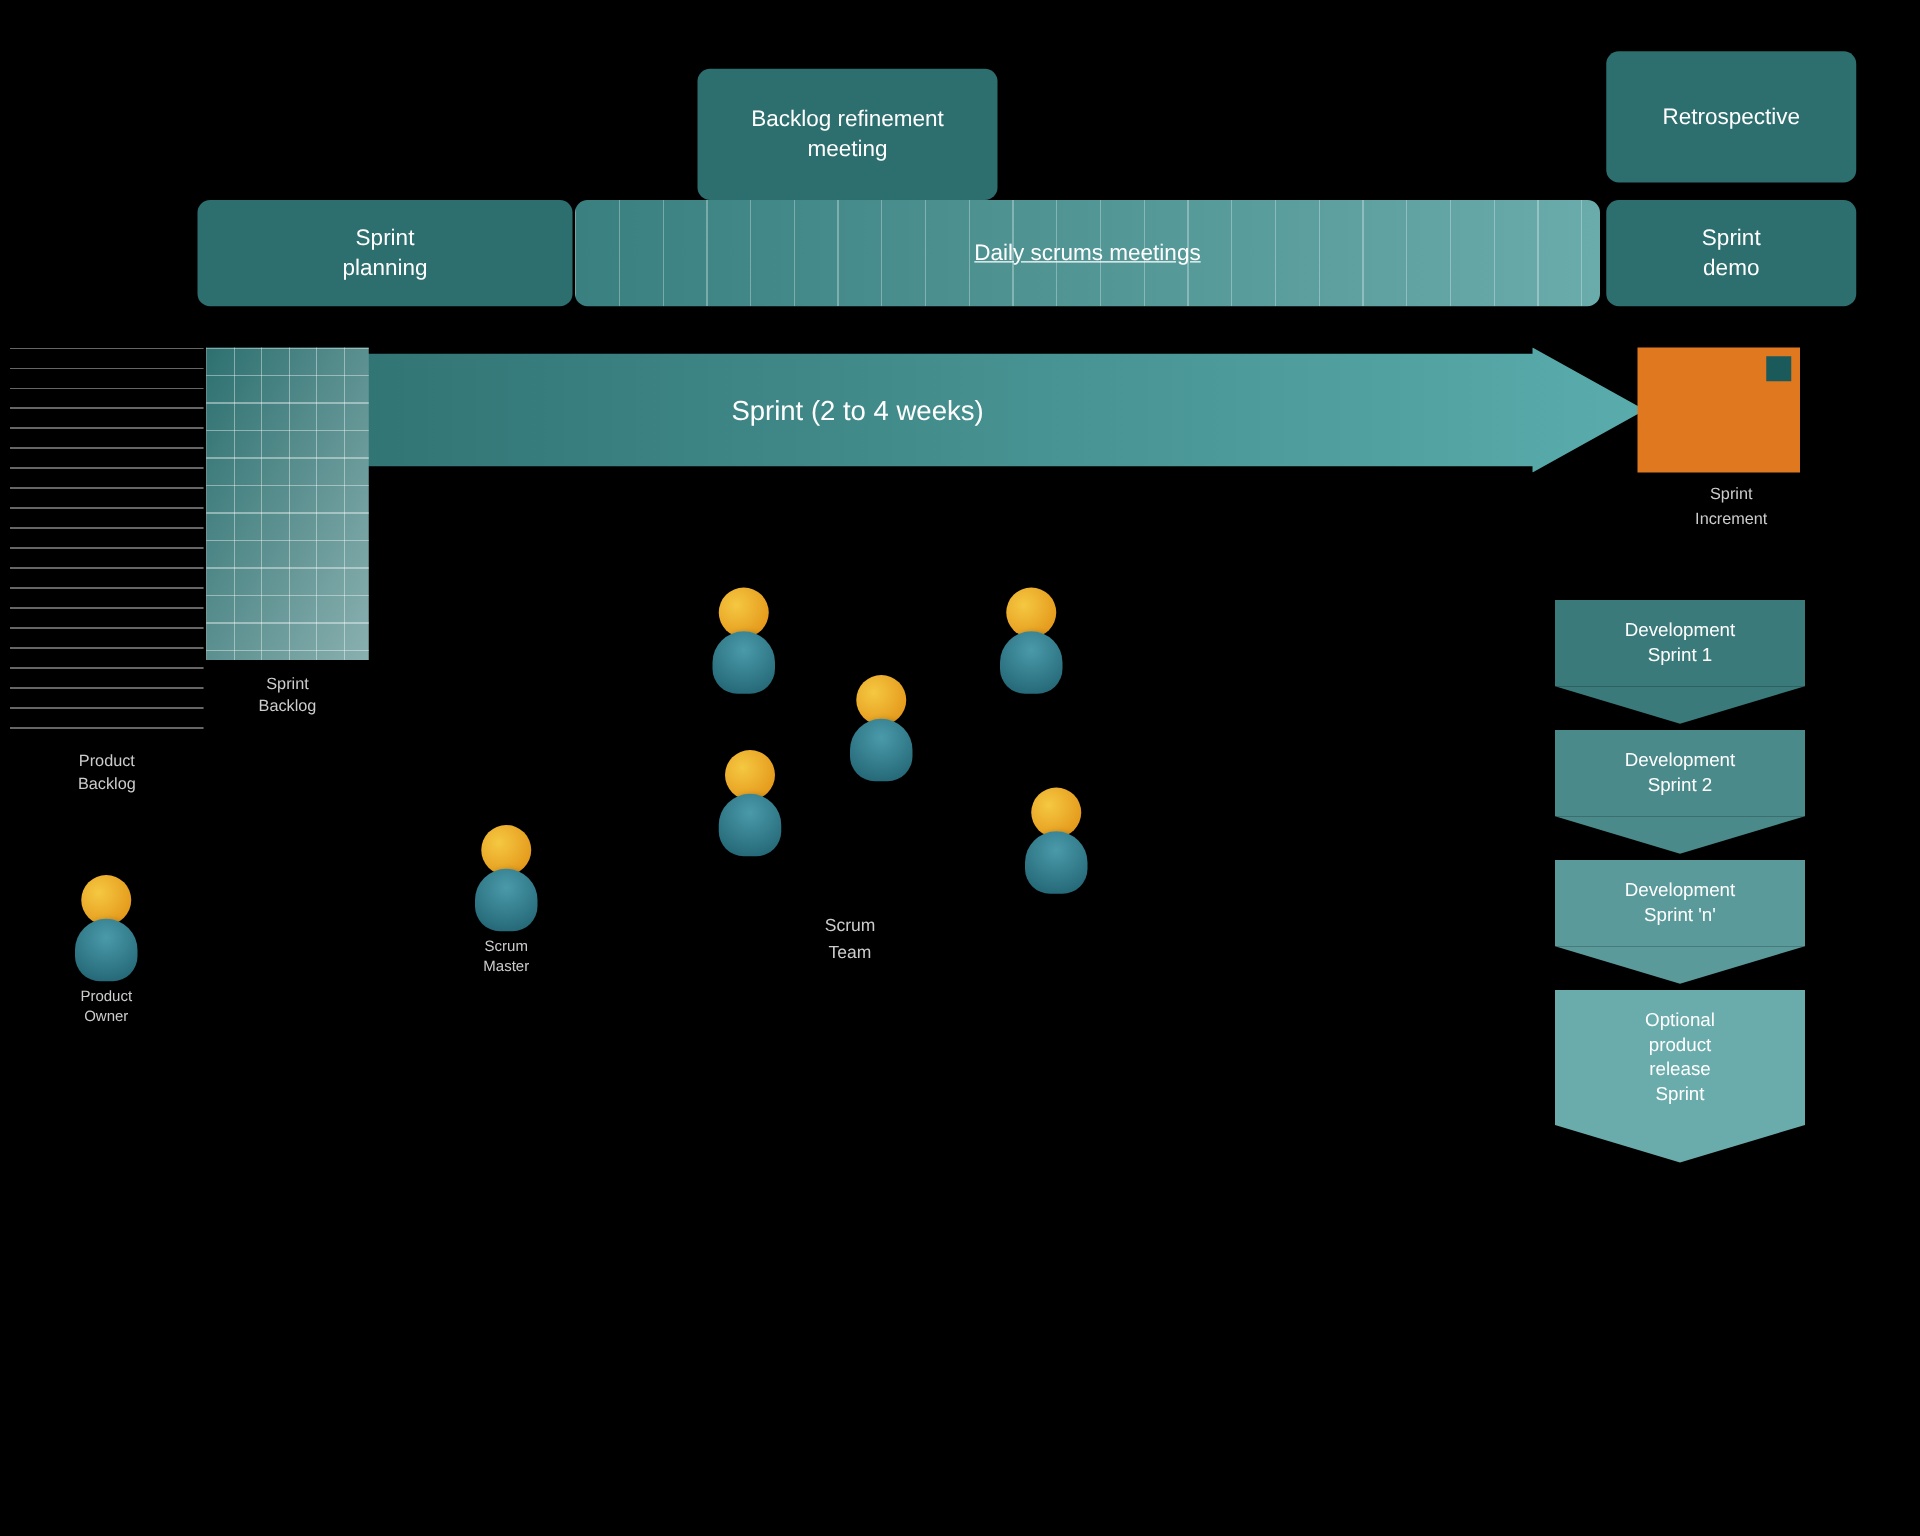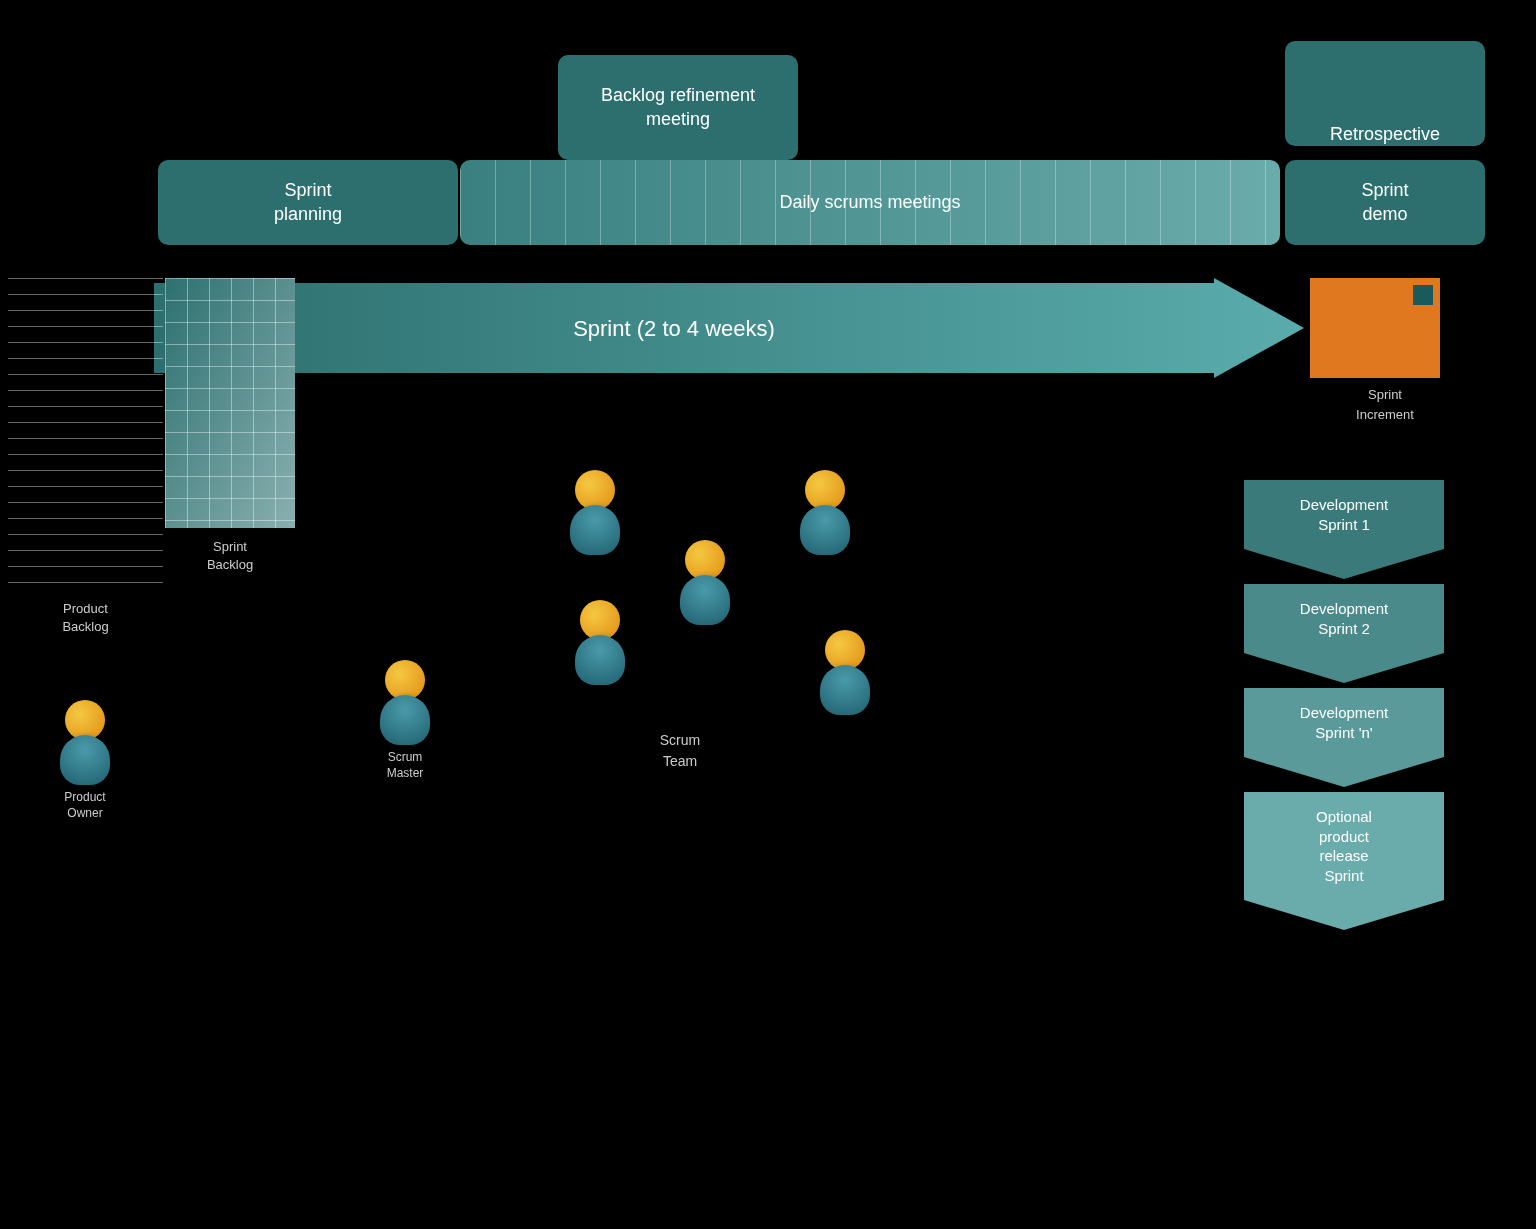--- a/index.html
+++ b/index.html
@@ -40,21 +40,20 @@
       width: 240px;
       height: 105px;
     }
 
     .retrospective-box {
       position: absolute;
       top: 41px;
       left: 1285px;
       width: 200px;
       height: 105px;
-      align-items: flex-end;
     }
 
     .sprint-planning-box {
       position: absolute;
       top: 160px;
       left: 158px;
       width: 300px;
       height: 85px;
     }
 
@@ -92,21 +91,21 @@
       top: 160px;
       left: 1285px;
       width: 200px;
       height: 85px;
     }
 
     
     .sprint-arrow-container {
       position: absolute;
       top: 278px;
-      left: 154px;
+      left: 166px;
       width: 1150px;
       height: 100px;
     }
 
     .sprint-arrow {
       width: 100%;
       height: 100%;
     }
 
     
@@ -216,21 +215,21 @@
 
   <div class="box-teal retrospective-box">
     <span>Retrospective</span>
   </div>
 
   <div class="box-teal sprint-planning-box">
     <span style="white-space:pre-line">Sprint
 planning</span>
   </div>
 
-  <div class="box-teal daily-scrums-box" style="border-radius:10px; overflow:hidden;">
+  <div class="box-teal daily-scrums-box" style="border-radius:10px; overflow:hidden;text-decoration:underline;">
     <div class="daily-scrums-lines"></div>
     <span style="position:relative;z-index:1; color:#fff; font-size:18px; font-weight:500;">Daily scrums meetings</span>
   </div>
 
   <div class="box-teal sprint-demo-box">
     <span style="white-space:pre-line">Sprint
 demo</span>
   </div>
 
   <div class="sprint-arrow-container">

